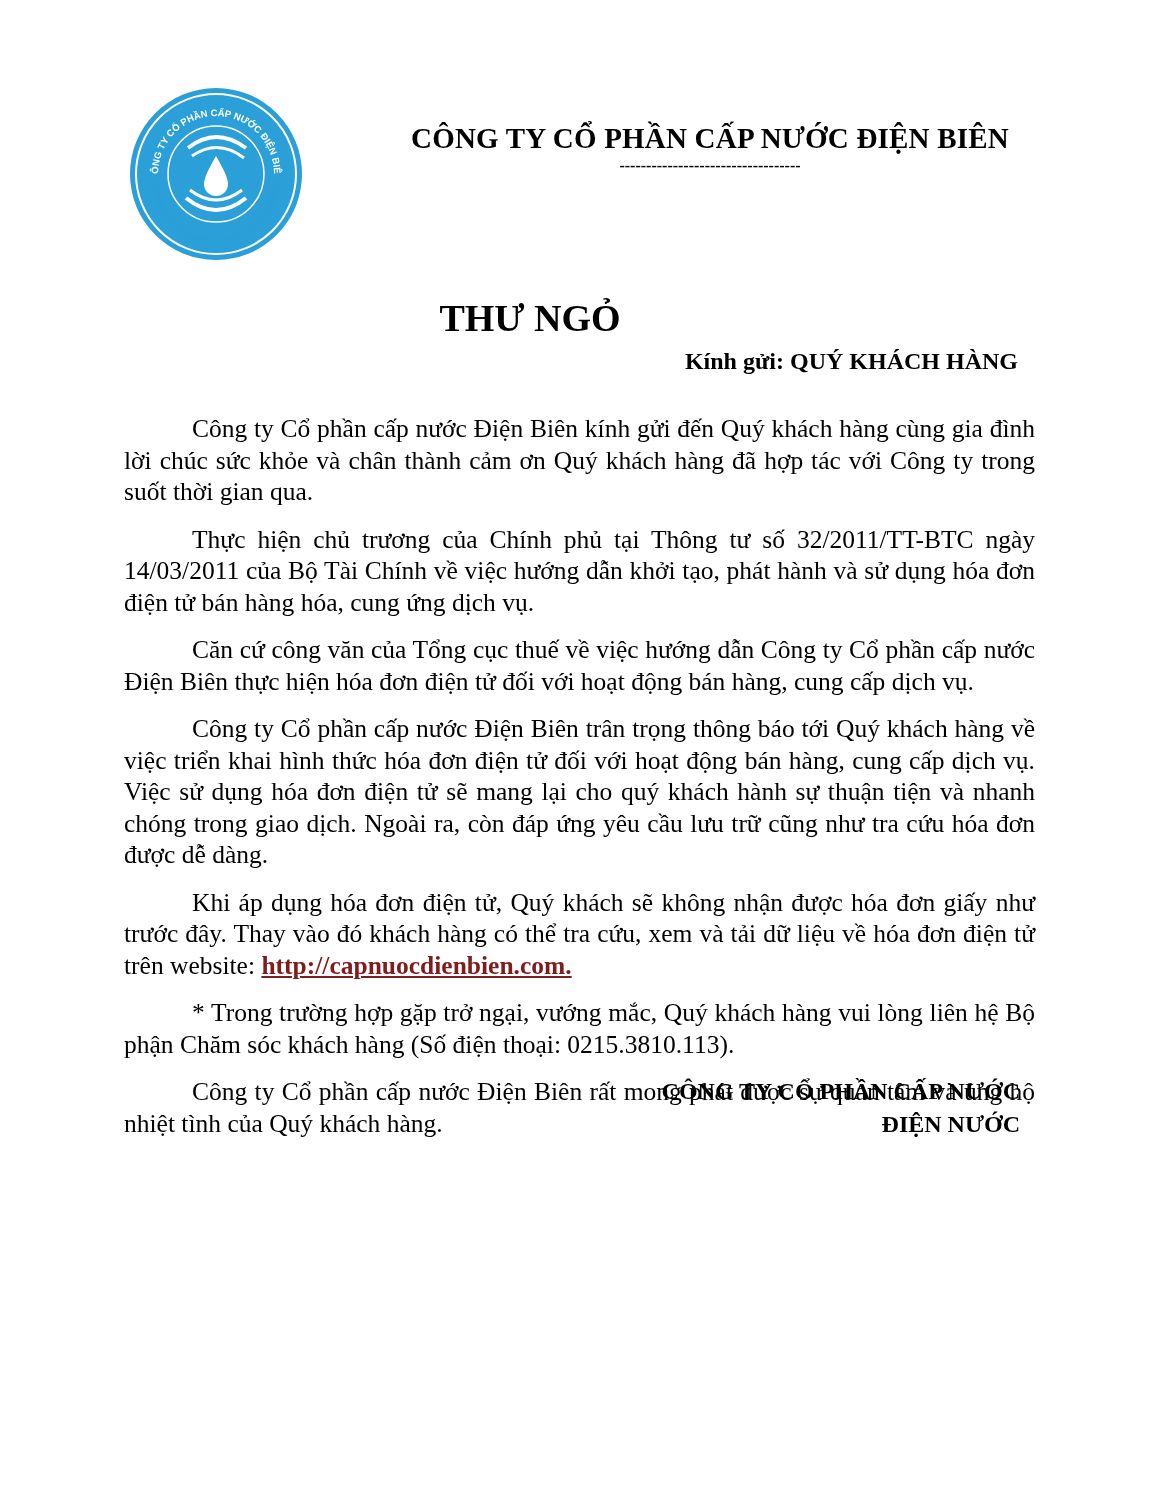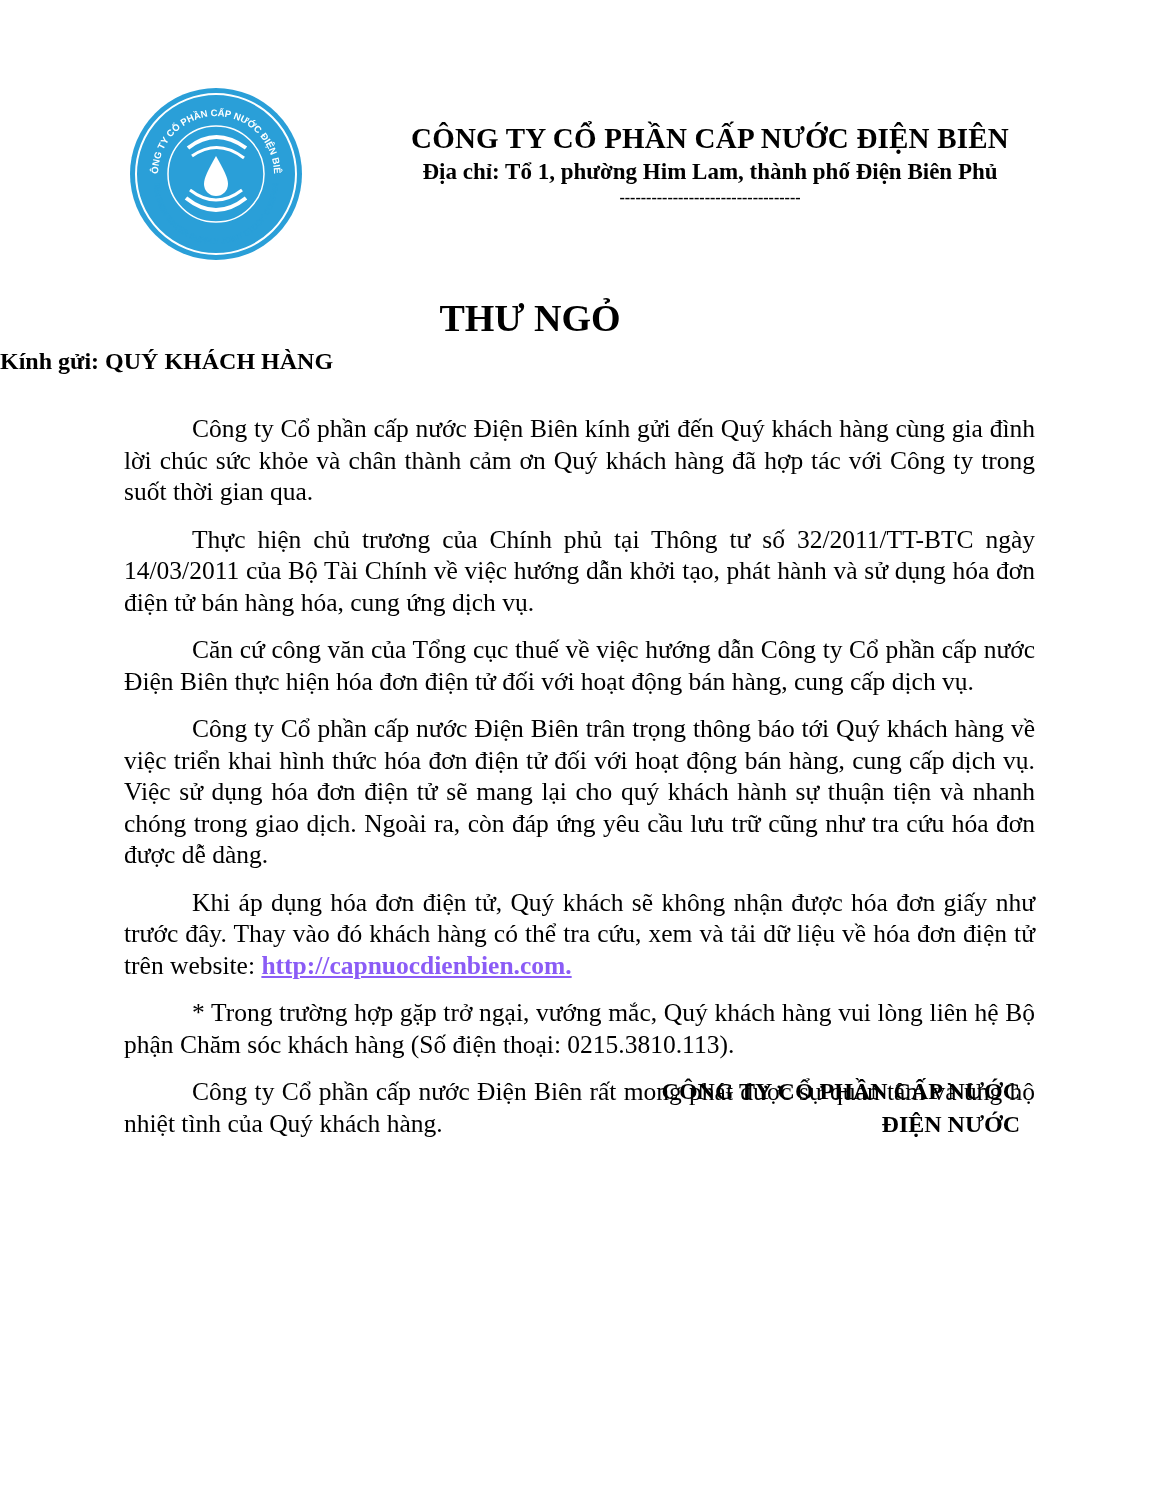--- a/index.html
+++ b/index.html
@@ -5,26 +5,26 @@
   html, body { margin:0; padding:0; background:#ffffff; }
   body { width:1159px; height:1500px; position:relative; overflow:hidden;
          font-family:"Liberation Serif", serif; color:#000; }
   .logo { position:absolute; left:128px; top:86px; width:176px; height:176px; }
   .header { position:absolute; left:360px; top:120px; width:700px; text-align:center; }
   .company { font-weight:bold; font-size:29px; line-height:36px; letter-spacing:0.2px; }
   .address { font-weight:bold; font-size:23px; line-height:32px; }
   .dashes { font-weight:bold; font-size:16px; line-height:20px; letter-spacing:0px; }
   .title { position:absolute; left:0; width:1060px; top:295px; text-align:center;
            font-weight:bold; font-size:38px; line-height:46px; }
-  .recipient { position:absolute; left:0; width:1018px; top:345px; text-align:left;
+  .recipient { position:absolute; left:0; width:1018px; top:345px; text-align:right;
                font-weight:bold; font-size:24px; line-height:32px; }
   .body-text { position:absolute; left:108px; top:397px; width:943px;
                font-size:25.5px; line-height:31.5px; text-align:justify; }
   .body-text p { margin:16px; text-indent:68px; }
-  .link { color:#8b5cf6; text-decoration:underline; font-weight:bold; }
+  .link { color:#7f1d1d; text-decoration:underline; font-weight:bold; }
   .bold { font-weight:normal; }
   .signature { position:absolute; left:590px; top:1075px; width:430px; text-align:right;
                font-weight:bold; font-size:24px; line-height:33px; }
 </style>
 </head>
 <body>
 
 <div class="logo">
   <svg width="176" height="176" viewBox="0 0 176 176">
     <defs>
@@ -46,21 +46,20 @@
     <path d="M 64 70 Q 90 52 116 72" fill="none" stroke="#ffffff" stroke-width="3"></path>
     <path d="M 58 112 Q 88 136 118 112" fill="none" stroke="#ffffff" stroke-width="4"></path>
     <path d="M 62 104 Q 88 124 114 104" fill="none" stroke="#ffffff" stroke-width="3"></path>
 
     <path d="M 88 70 C 80 84 76 92 76 98 A 12 12 0 0 0 100 98 C 100 92 96 84 88 70 Z" fill="#ffffff"></path>
   </svg>
 </div>
 
 <div class="header">
   <div class="company">CÔNG TY CỔ PHẦN CẤP NƯỚC ĐIỆN BIÊN</div>
-  <div class="address">Địa chỉ: Tổ 1, phường Him Lam, thành phố Điện Biên Phủ</div>
   <div class="dashes">----------------------------------</div>
 </div>
 
 <div class="title">THƯ NGỎ</div>
 <div class="recipient">Kính gửi: QUÝ KHÁCH HÀNG</div>
 
 <div class="body-text">
   <p>Công ty Cổ phần cấp nước Điện Biên kính gửi đến Quý khách hàng cùng gia đình lời chúc sức khỏe và chân thành cảm ơn Quý khách hàng đã hợp tác với Công ty trong suốt thời gian qua.</p>
   <p>Thực hiện chủ trương của Chính phủ tại Thông tư số 32/2011/TT-BTC ngày 14/03/2011 của Bộ Tài Chính về việc hướng dẫn khởi tạo, phát hành và sử dụng hóa đơn điện tử bán hàng hóa, cung ứng dịch vụ.</p>
   <p>Căn cứ công văn của Tổng cục thuế về việc hướng dẫn Công ty Cổ phần cấp nước Điện Biên thực hiện hóa đơn điện tử đối với hoạt động bán hàng, cung cấp dịch vụ.</p>

